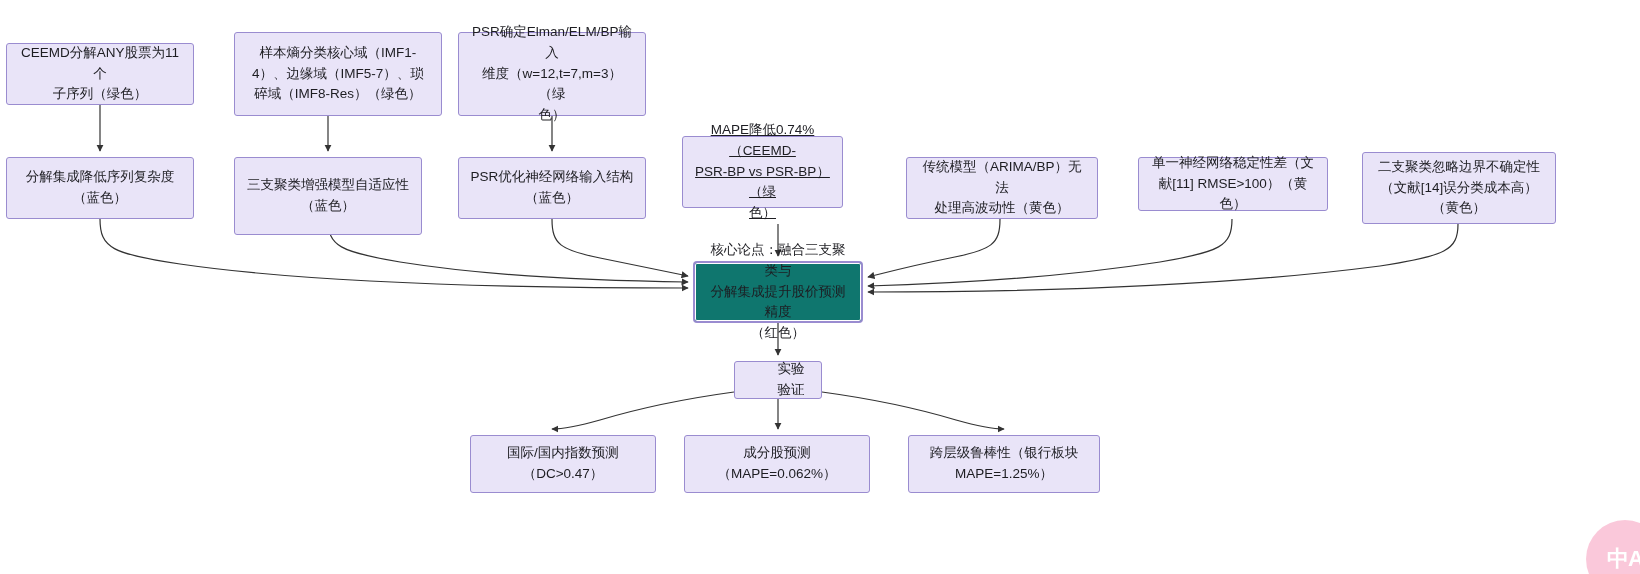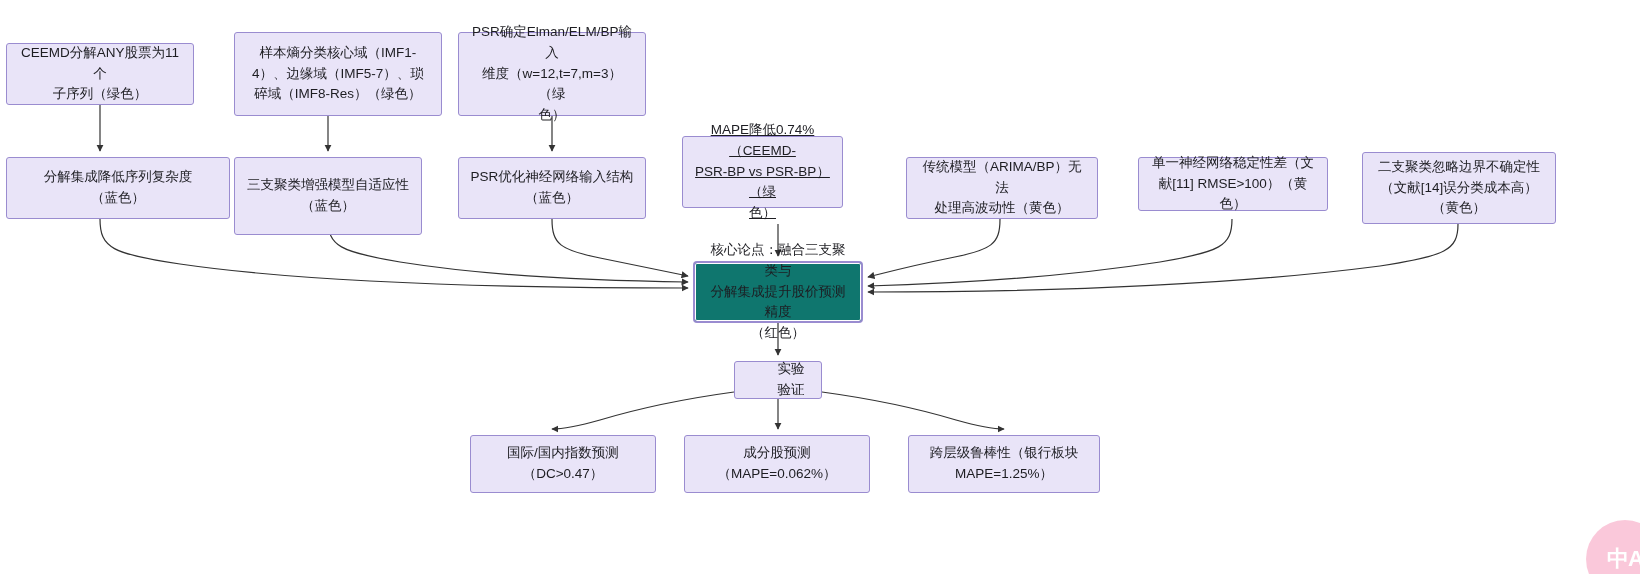--- a/index.html
+++ b/index.html
@@ -114,21 +114,21 @@
 4）、边缘域（IMF5-7）、琐
 碎域（IMF8-Res）（绿色）</span>
   </div>
 
   <div class="node" style="left:458px; top:32px; width:188px; height:84px;justify-content:center;">
     <span class="node-text">PSR确定Elman/ELM/BP输入
 维度（w=12,t=7,m=3）（绿
 色）</span>
   </div>
 
-  <div class="node" style="left:6px; top:157px; width:224px; height:62px;">
+  <div class="node" style="left:6px; top:157px; width:188px; height:62px;">
     <span class="node-text">分解集成降低序列复杂度
 （蓝色）</span>
   </div>
 
   <div class="node" style="left:234px; top:157px; width:188px; height:78px;">
     <span class="node-text">三支聚类增强模型自适应性
 （蓝色）</span>
   </div>
 
   <div class="node" style="left:458px; top:157px; width:188px; height:62px;">

